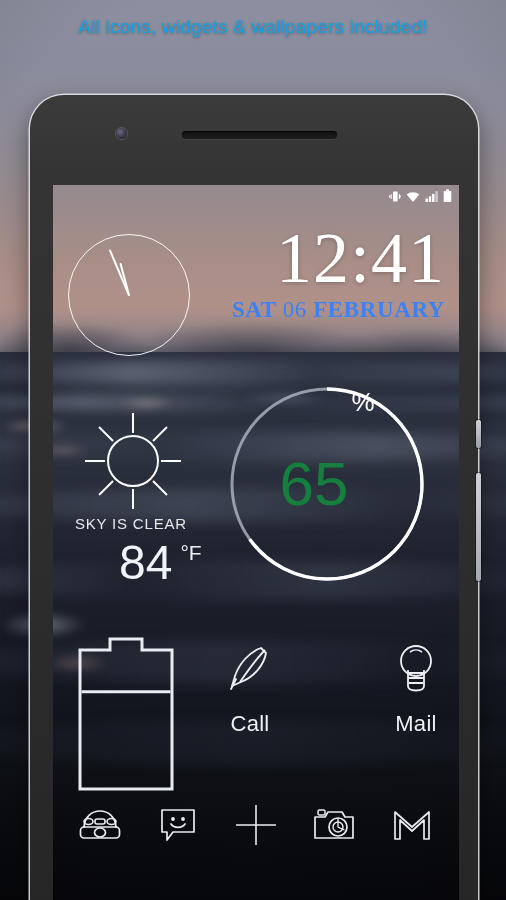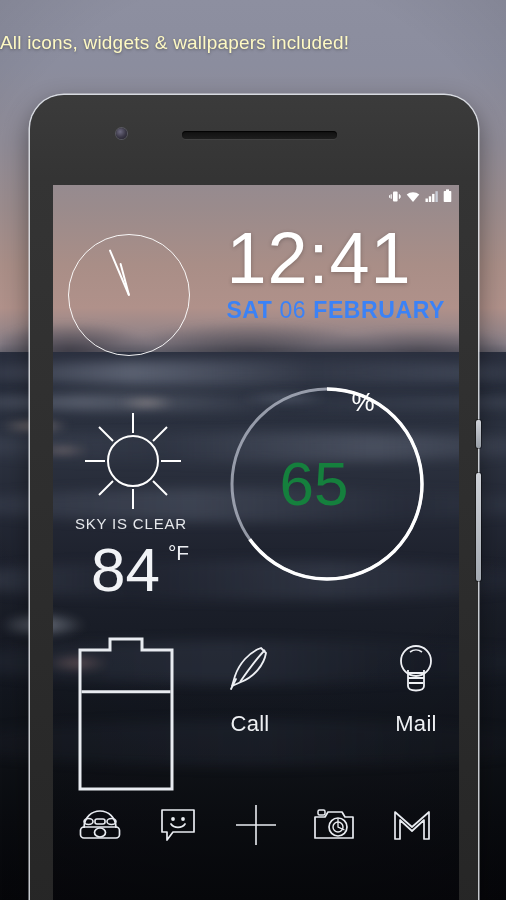--- a/index.html
+++ b/index.html
@@ -45,22 +45,22 @@
   .g1{left:0px;top:420px;width:70px;height:12px;background:radial-gradient(closest-side,rgba(255,224,206,.55),rgba(255,200,180,0));}
   .g2{left:36px;top:446px;width:54px;height:9px;background:radial-gradient(closest-side,rgba(255,210,190,.40),rgba(255,190,170,0));}
   .g3{left:118px;top:398px;width:58px;height:10px;background:radial-gradient(closest-side,rgba(255,228,212,.45),rgba(255,200,180,0));}
   .g4{left:0px;top:612px;width:86px;height:26px;background:radial-gradient(closest-side,rgba(214,222,236,.48),rgba(200,210,230,0));}
   .g5{left:44px;top:654px;width:66px;height:18px;background:radial-gradient(closest-side,rgba(255,186,176,.30),rgba(255,180,170,0));}
   .g6{left:240px;top:392px;width:90px;height:12px;background:radial-gradient(closest-side,rgba(200,212,232,.30),rgba(200,212,232,0));}
   .vign{position:absolute;inset:0;background:radial-gradient(130% 85% at 50% 36%, rgba(0,0,0,0) 45%, rgba(0,0,0,.30) 100%);}
 
   
   .caption{
-    position:absolute;left:0;right:0;top:32px;
-    color:#fef9c3;font-size:19px;font-weight:400;letter-spacing:.2px;
+    position:absolute;left:0;right:0;top:16px;text-align:center;
+    color:#0ea5e9;font-size:19px;font-weight:400;letter-spacing:.2px;
     text-shadow:0 1px 3px rgba(0,0,0,.35);
   }
 
   
   .phone{
     position:absolute;left:30px;top:95px;width:448px;height:830px;
     border-radius:34px 34px 14px 14px;
     background:linear-gradient(180deg,#3b3b3b 0%,#343434 10%,#2d2d2d 55%,#262626 100%);
     box-shadow:0 0 0 1.5px rgba(232,235,240,.85), 0 10px 26px rgba(0,0,0,.45);
   }
@@ -89,33 +89,33 @@
   .home{position:absolute;left:0;right:0;top:24px;bottom:0;color:#fff;}
 
   
   .clock{position:absolute;left:15px;top:25px;width:120px;height:120px;
     border:1.6px solid rgba(255,255,255,.93);border-radius:50%;}
   .hand{position:absolute;left:50%;top:50%;background:#fff;transform-origin:0% 50%;border-radius:1px;}
   .hand.hr{width:34px;height:1.7px;transform:rotate(255deg);}
   .hand.min{width:50px;height:1.6px;transform:rotate(-113deg);}
 
   
-  .digi{position:absolute;right:14px;top:16px;}
+  .digi{position:absolute;right:14px;top:16px;text-align:right;font-family:Liberation Serif, serif;}
   .digi .t{font-size:72px;line-height:.92;font-weight:200;letter-spacing:1px;
     color:#fff;text-shadow:0 1px 4px rgba(0,0,0,.25);}
   .digi .d{margin-top:6px;font-size:23px;font-weight:700;letter-spacing:.6px;color:#3b82f6;}
   .digi .d .day-num{font-weight:300;}
 
   
   .city{position:absolute;left:20px;top:168px;font-size:22px;font-weight:300;color:#e9ebef;
     text-shadow:0 1px 3px rgba(0,0,0,.3);}
   .sun{position:absolute;left:28px;top:200px;}
   .cond{position:absolute;left:22px;top:306px;font-size:15px;font-weight:300;letter-spacing:.8px;color:#e6e8ec;}
   .temp{position:absolute;left:38px;top:330px;display:flex;align-items:flex-start;}
-  .temp .val{font-size:62px;font-weight:200;line-height:1;color:#f1f3f6;}
+  .temp .val{font-size:48px;font-weight:200;line-height:1;color:#f1f3f6;margin-left:28px;}
   .temp .unit{font-size:21px;font-weight:300;margin-left:8px;margin-top:2px;color:#eceef2;}
 
   
   .ring{position:absolute;left:175px;top:176px;width:198px;height:198px;}
   .ring .lbl{position:absolute;inset:0;display:flex;align-items:center;justify-content:center;}
   .ring .num{font-size:62px;font-weight:200;color:#15803d;line-height:1;}
   .ring .pct{font-size:26px;font-weight:200;color:#fff;margin-left:3px;margin-top:2px;align-self:flex-start;}
 
   
   .batt{position:absolute;left:23px;top:425px;}

